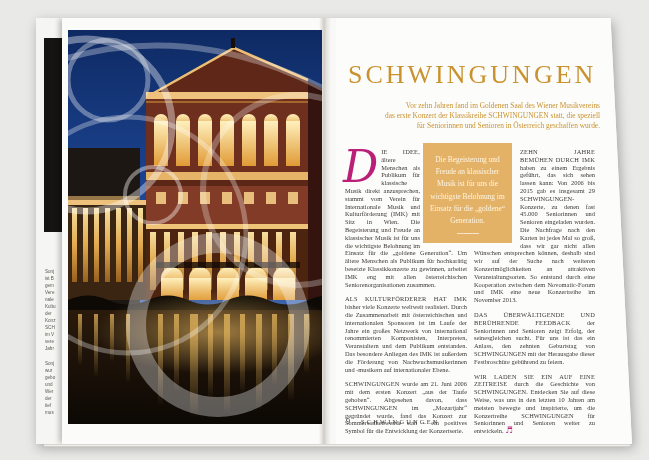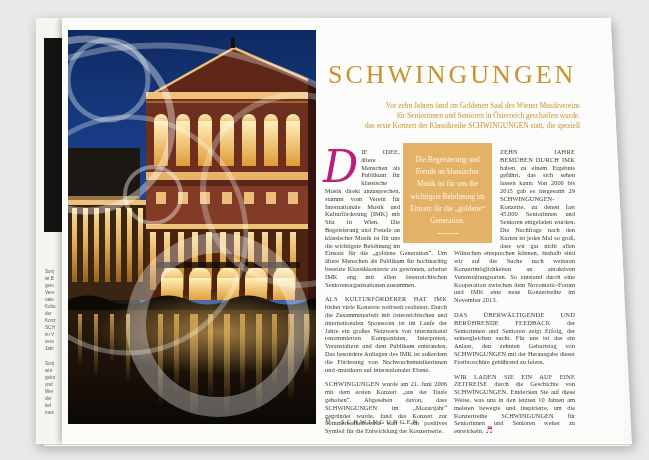--- a/index.html
+++ b/index.html
@@ -19,21 +19,21 @@
   #frag1{top:250px;} #frag2{top:342px;}
   
   .left-page{position:absolute;left:26px;top:0;width:262px;height:100%;background:#fbfbf9;
              box-shadow:-4px 0 5px -1px rgba(0,0,0,.22);}
   .photo{position:absolute;left:6px;top:12px;width:254px;height:394px;background:#12255a;overflow:hidden;}
   .photo svg{display:block;}
   
   .spine{position:absolute;left:283px;top:0;width:12px;height:100%;
          background:linear-gradient(90deg,rgba(0,0,0,0) 0%,rgba(40,25,10,.20) 42%,rgba(40,25,10,.10) 60%,rgba(0,0,0,0) 100%);}
   
-  .right-page{position:absolute;left:280px;top:0;width:308px;height:100%;background:#fcfcfa;color:var(--body-text,#3e3a35);}
+  .right-page{position:absolute;left:300px;top:0;width:308px;height:100%;background:#fcfcfa;color:var(--body-text,#3e3a35);}
   .title{position:absolute;left:9px;top:42px;width:250px;margin:0;text-align:center;font-weight:400;
          font-size:26px;letter-spacing:3px;text-indent:3px;color:var(--accent-gold,#c9922f);}
   .subtitle{position:absolute;left:4px;top:83px;width:260px;text-align:right;
             font-size:7.4px;line-height:10px;color:var(--accent-gold,#c9922f);}
   .pullquote{position:absolute;left:87px;top:125px;width:89px;height:100px;background:var(--box-gold,#e4b267);}
   .pq-text{padding:11px 7px 0;text-align:center;font-size:7.4px;line-height:12.2px;color:var(--box-text,#fdf5e4);}
   .pq-rule{position:absolute;bottom:9px;left:50%;width:22px;margin-left:-11px;height:1px;background:rgba(255,255,255,.65);}
   .col{position:absolute;top:130px;font-size:6.4px;line-height:7.8px;text-align:justify;color:var(--body-text,#3e3a35);}
   .col-left{left:9px;width:122px;}
   .col-right{left:138px;width:121px;}
@@ -221,22 +221,22 @@
           </svg>
         </div>
       </div>
 
       <div class="spine"></div>
 
       <div class="right-page">
         <h1 class="title">SCHWINGUNGEN</h1>
         <div class="subtitle">
             <div>Vor zehn Jahren fand im Goldenen Saal des Wiener Musikvereins</div>
+            <div>das erste Konzert der Klassikreihe SCHWINGUNGEN statt, die speziell</div>
             <div>für Seniorinnen und Senioren in Österreich geschaffen wurde.</div>
-            <div>das erste Konzert der Klassikreihe SCHWINGUNGEN statt, die speziell</div>
           </div>
 
         <div class="pullquote">
           <div class="pq-text">Die Begeisterung und Freude an klassischer Musik ist für uns die wichtigste Belohnung im Einsatz für die „goldene“ Generation.</div>
           <div class="pq-rule"></div>
         </div>
 
         <div class="col col-left">
           <div class="spacer-r"></div>
           <p><span class="dropcap">D</span><span class="lead">IE IDEE,</span>

